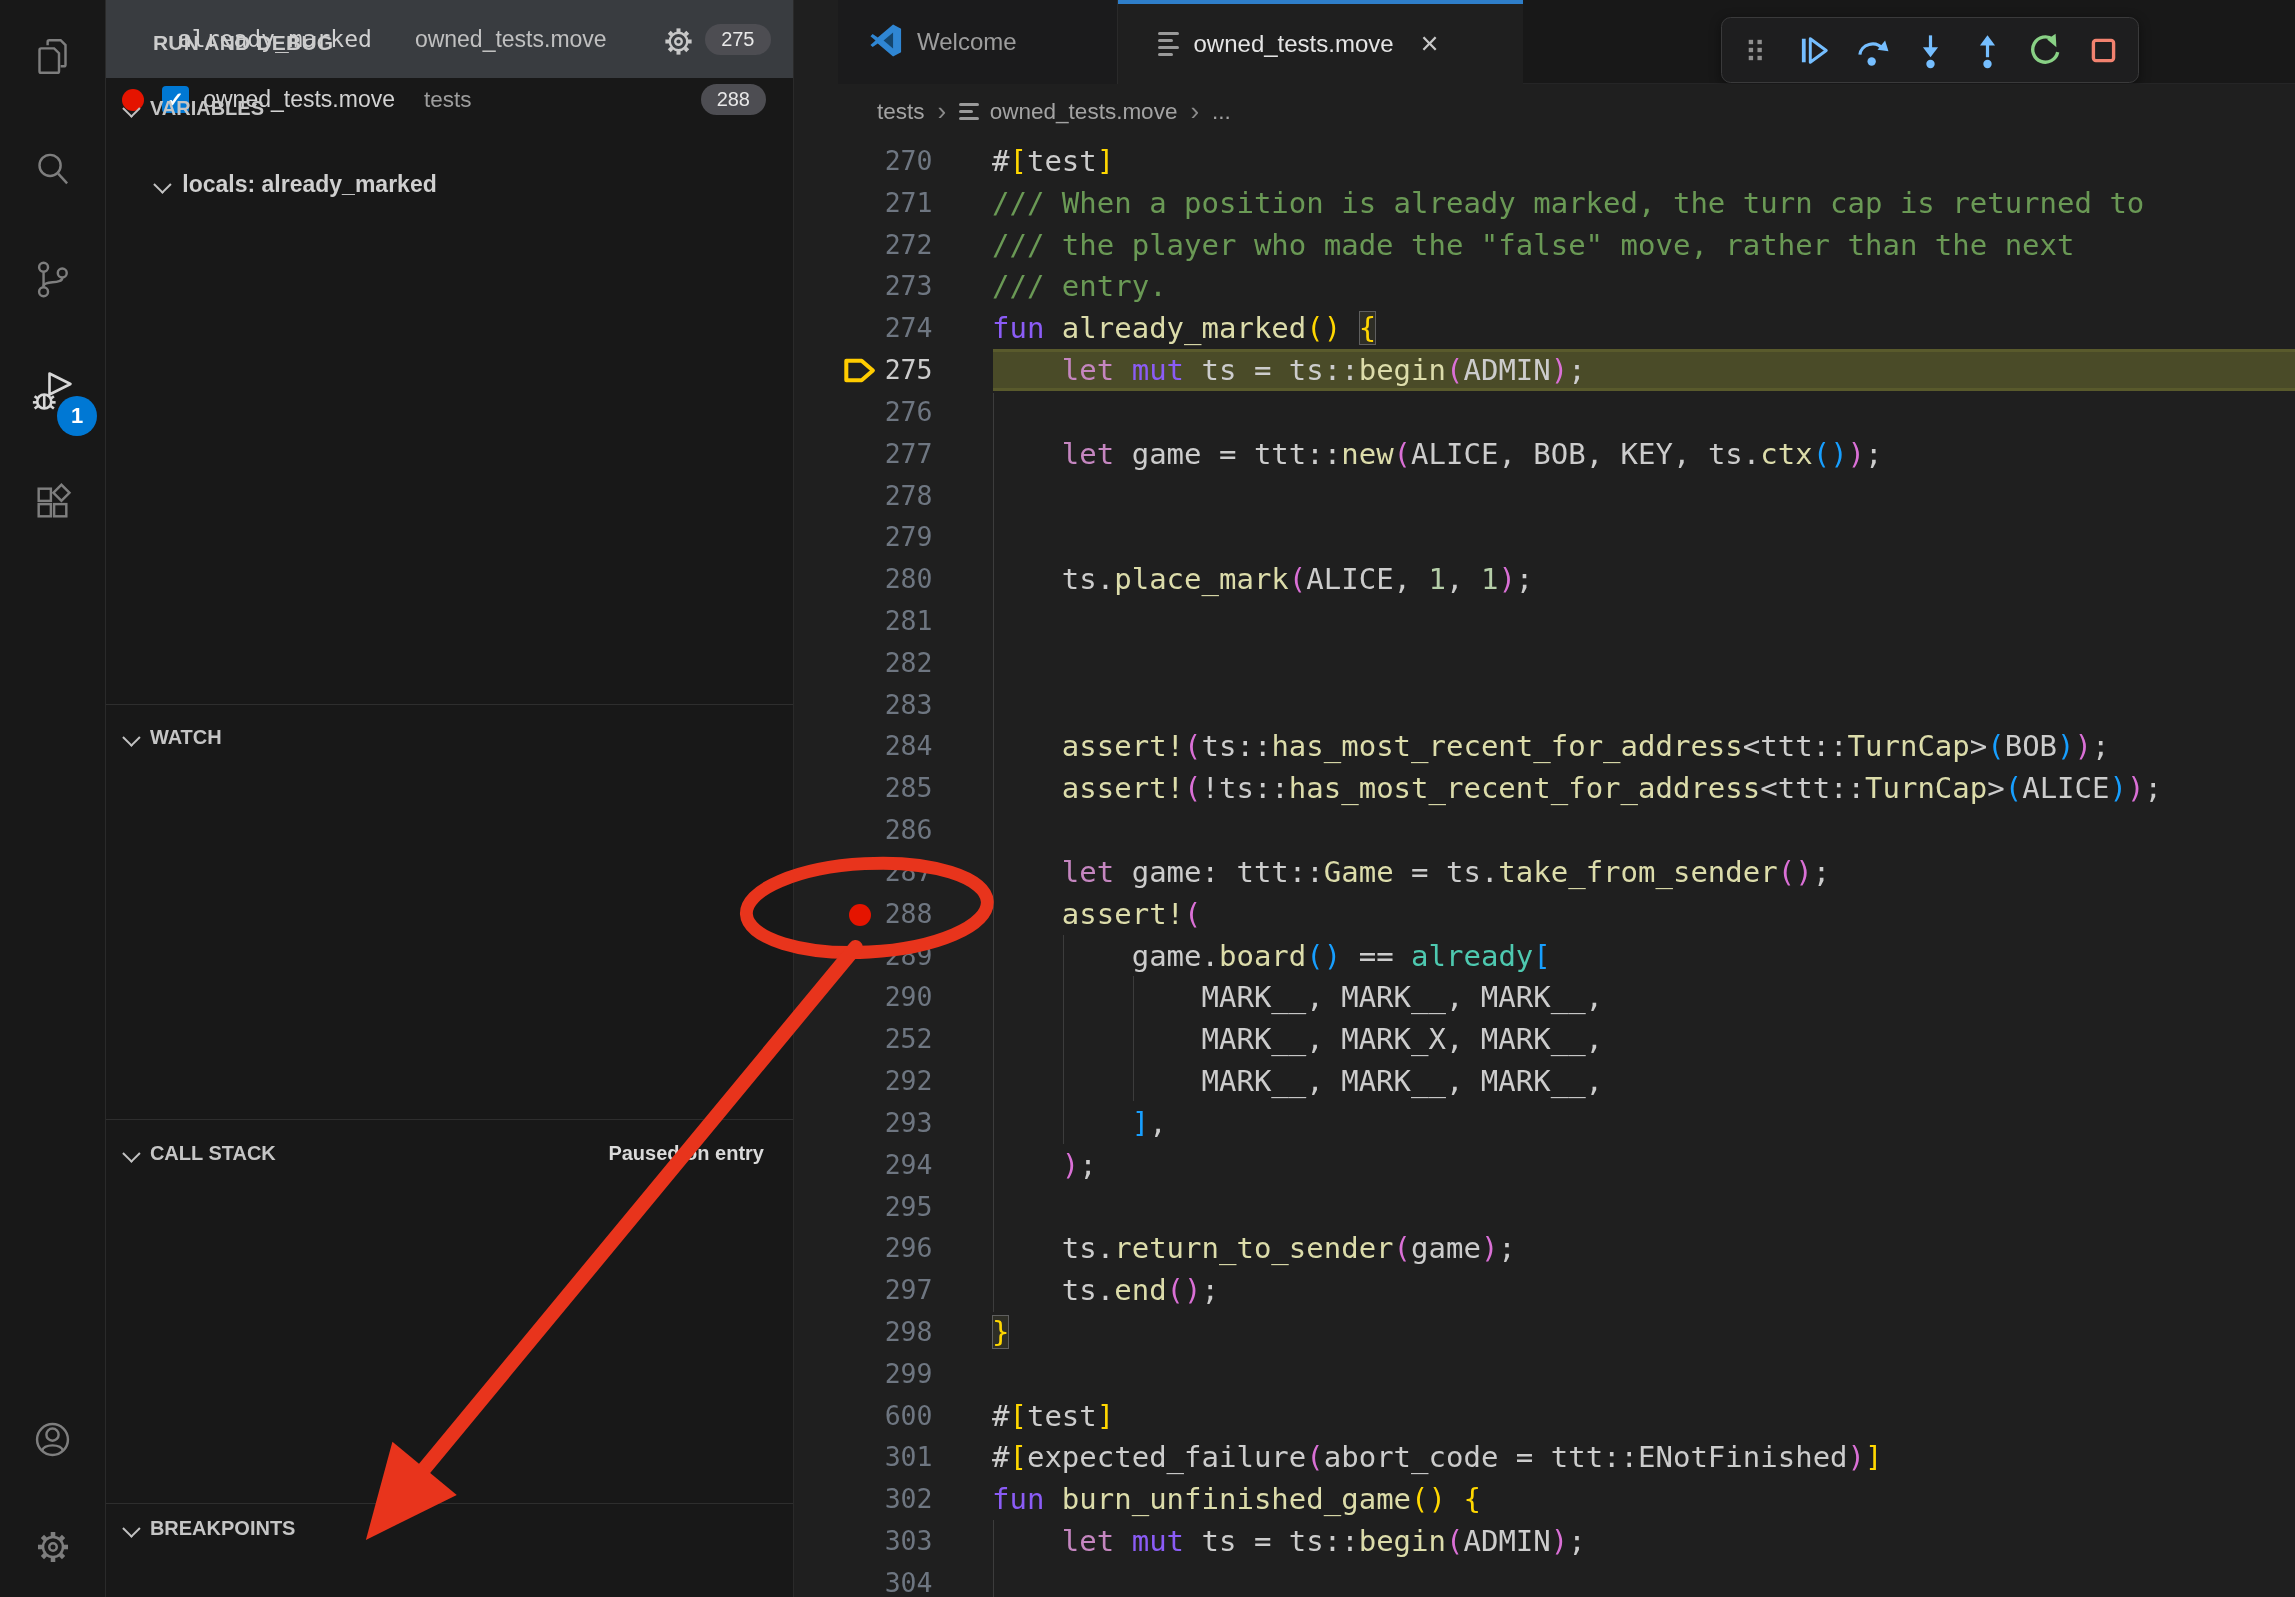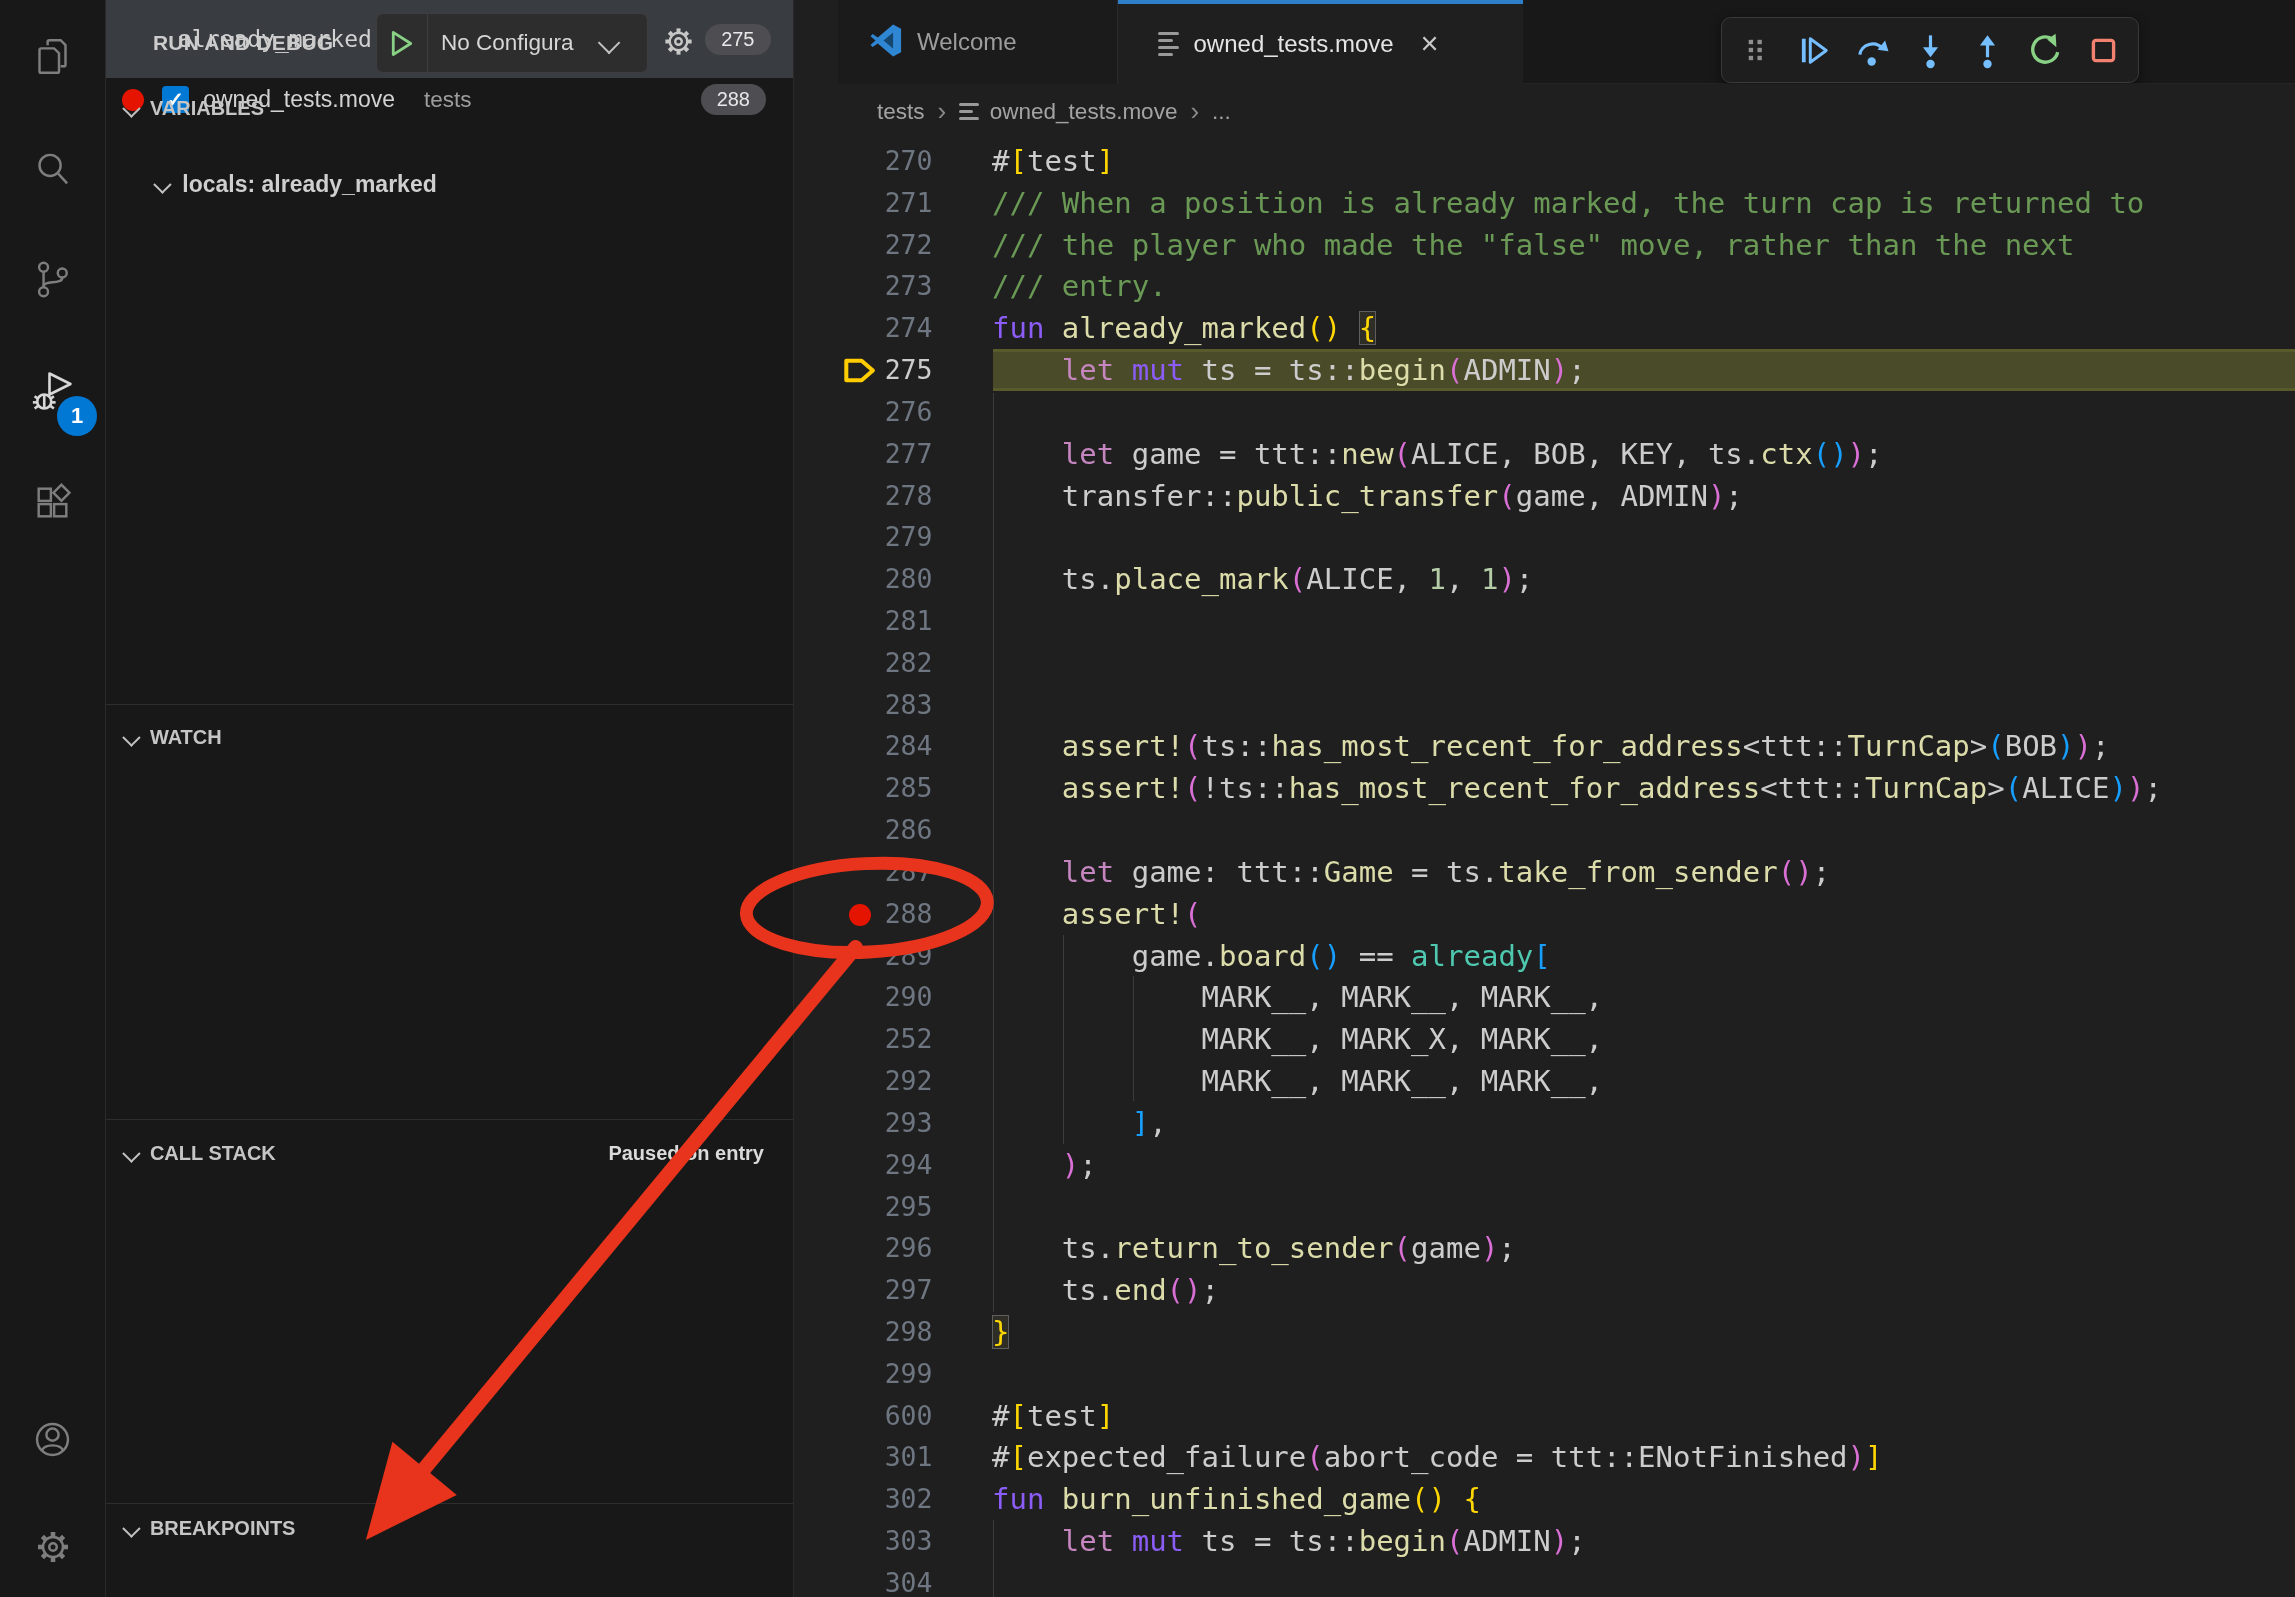--- a/index.html
+++ b/index.html
@@ -136,29 +136,20 @@
             <line x1="14.8" y1="14.8" x2="11.3" y2="11.3"></line>
             <line x1="24" y1="11" x2="24" y2="6"></line>
             <line x1="33.2" y1="14.8" x2="36.7" y2="11.3"></line>
           </g>
         </svg>
     </div>
   </div>
 
   <div class="abs sidebar">
     <div class="abs sb-title">RUN AND DEBUG</div>
-    <div class="abs pill">
-      <span class="pill-play">
-        <svg width="24" height="27" viewBox="0 0 30 34">
-            <polygon points="4,3 26,17 4,31" fill="none" stroke="#89d185" stroke-width="3.5" stroke-linejoin="round"></polygon>
-          </svg>
-      </span>
-      <span class="pill-label">No Configura</span>
-      <span class="chev pill-chev"></span>
-    </div>
     <div class="abs hdr-gear">
       <svg width="35" height="35" viewBox="0 0 48 48" fill="none" stroke="currentColor" stroke-width="3.2">
           <circle cx="24" cy="24" r="12"></circle>
           <circle cx="24" cy="24" r="4.5"></circle>
           <g stroke-width="5.5">
             <line x1="37" y1="24" x2="42" y2="24"></line>
             <line x1="33.2" y1="33.2" x2="36.7" y2="36.7"></line>
             <line x1="24" y1="37" x2="24" y2="42"></line>
             <line x1="14.8" y1="33.2" x2="11.3" y2="36.7"></line>
             <line x1="11" y1="24" x2="6" y2="24"></line>
@@ -307,21 +298,21 @@
           <div class="code-line" style="top: 140px;"><span class="lnum">270</span><span class="ltext"><span class="tx">#</span><span class="b1">[</span><span class="tx">test</span><span class="b1">]</span></span></div>
           <div class="code-line" style="top: 182px;"><span class="lnum">271</span><span class="ltext"><span class="cm">/// When a position is already marked, the turn cap is returned to</span></span></div>
           <div class="code-line" style="top: 224px;"><span class="lnum">272</span><span class="ltext"><span class="cm">/// the player who made the "false" move, rather than the next</span></span></div>
           <div class="code-line" style="top: 265px;"><span class="lnum">273</span><span class="ltext"><span class="cm">/// entry.</span></span></div>
           <div class="code-line" style="top: 307px;"><span class="lnum">274</span><span class="ltext"><span class="kw">fun</span><span class="tx"> </span><span class="fn">already_marked</span><span class="b1">(</span><span class="b1">)</span><span class="tx"> </span><span class="bm">{</span></span></div>
           <div class="code-line" style="top: 349px;"><svg class="curptr" width="34" height="29" viewBox="0 0 42 36">
               <polygon points="4,6 23,6 37,18 23,30 4,30" fill="none" stroke="#ffcc00" stroke-width="5" stroke-linejoin="round"></polygon>
             </svg><span class="lnum cur">275</span><span class="ltext"><span class="tx">    </span><span class="ctl">let</span><span class="tx"> </span><span class="kw">mut</span><span class="tx"> ts = ts::</span><span class="fn">begin</span><span class="b2">(</span><span class="tx">ADMIN</span><span class="b2">)</span><span class="tx">;</span></span></div>
           <div class="code-line" style="top: 391px;"><span class="lnum">276</span><span class="ltext"></span></div>
           <div class="code-line" style="top: 433px;"><span class="lnum">277</span><span class="ltext"><span class="tx">    </span><span class="ctl">let</span><span class="tx"> game = ttt::</span><span class="fn">new</span><span class="b2">(</span><span class="tx">ALICE, BOB, KEY, ts.</span><span class="fn">ctx</span><span class="b3">(</span><span class="b3">)</span><span class="b2">)</span><span class="tx">;</span></span></div>
-          <div class="code-line" style="top: 475px;"><span class="lnum">278</span><span class="ltext"><span class="tx">    transfer::</span><span class="fn">public_transfer</span><span class="b2">(</span><span class="tx">game, ADMIN</span><span class="b2">)</span><span class="tx">;</span></span></div>
+          <div class="code-line" style="top: 475px;"><span class="lnum">278</span></div>
           <div class="code-line" style="top: 516px;"><span class="lnum">279</span><span class="ltext"></span></div>
           <div class="code-line" style="top: 558px;"><span class="lnum">280</span><span class="ltext"><span class="tx">    ts.</span><span class="fn">place_mark</span><span class="b2">(</span><span class="tx">ALICE, </span><span class="num">1</span><span class="tx">, </span><span class="num">1</span><span class="b2">)</span><span class="tx">;</span></span></div>
           <div class="code-line" style="top: 600px;"><span class="lnum">281</span></div>
           <div class="code-line" style="top: 642px;"><span class="lnum">282</span><span class="ltext"></span></div>
           <div class="code-line" style="top: 684px;"><span class="lnum">283</span></div>
           <div class="code-line" style="top: 725px;"><span class="lnum">284</span><span class="ltext"><span class="tx">    </span><span class="fn">assert!</span><span class="b2">(</span><span class="tx">ts::</span><span class="fn">has_most_recent_for_address</span><span class="tx">&lt;ttt::</span><span class="fn">TurnCap</span><span class="tx">&gt;</span><span class="b3">(</span><span class="tx">BOB</span><span class="b3">)</span><span class="b2">)</span><span class="tx">;</span></span></div>
           <div class="code-line" style="top: 767px;"><span class="lnum">285</span><span class="ltext"><span class="tx">    </span><span class="fn">assert!</span><span class="b2">(</span><span class="tx">!ts::</span><span class="fn">has_most_recent_for_address</span><span class="tx">&lt;ttt::</span><span class="fn">TurnCap</span><span class="tx">&gt;</span><span class="b3">(</span><span class="tx">ALICE</span><span class="b3">)</span><span class="b2">)</span><span class="tx">;</span></span></div>
           <div class="code-line" style="top: 809px;"><span class="lnum">286</span><span class="ltext"></span></div>
           <div class="code-line" style="top: 851px;"><span class="lnum">287</span><span class="ltext"><span class="tx">    </span><span class="ctl">let</span><span class="tx"> game: ttt::</span><span class="fn">Game</span><span class="tx"> = ts.</span><span class="fn">take_from_sender</span><span class="b2">(</span><span class="b2">)</span><span class="tx">;</span></span></div>
           <div class="code-line" style="top: 893px;"><span class="bpdot"></span><span class="lnum">288</span><span class="ltext"><span class="tx">    </span><span class="fn">assert!</span><span class="b2">(</span></span></div>

